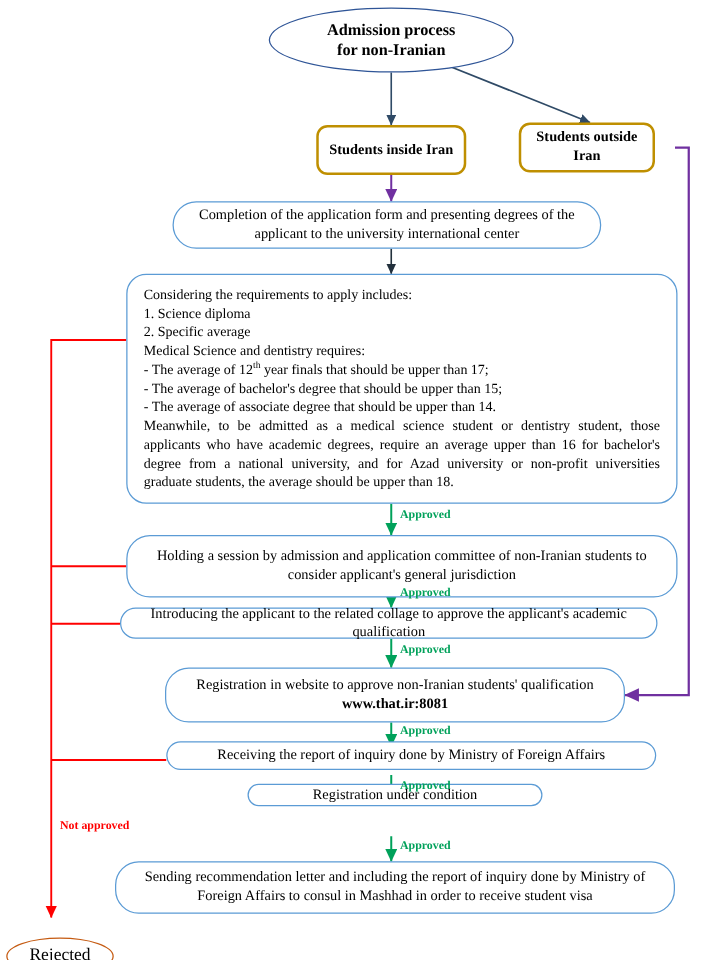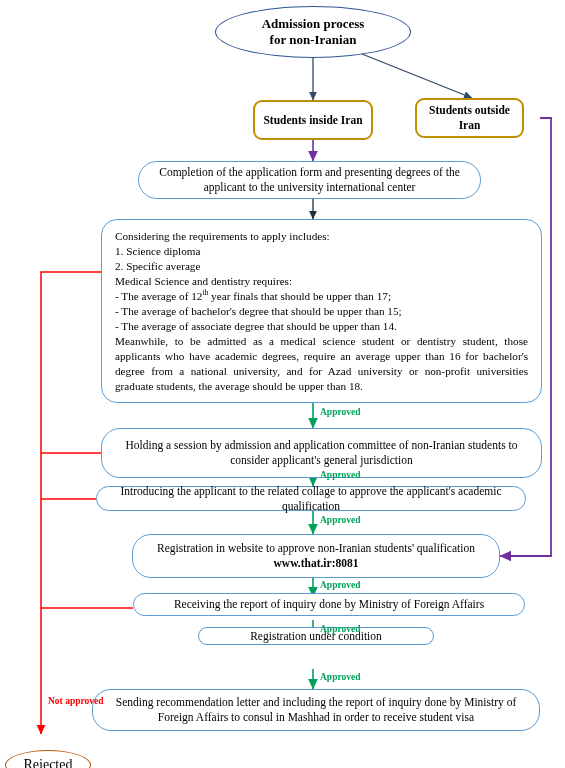--- a/index.html
+++ b/index.html
@@ -208,15 +208,15 @@
   <div class="node ellipse-rejected" style="left:5px; top:735px; width:86px; height:30px;margin-top:15px;">
     <span>Rejected</span>
   </div>
 
   <div class="label label-approved" style="left:320px; top:407px;">Approved</div>
   <div class="label label-approved" style="left:320px; top:470px;">Approved</div>
   <div class="label label-approved" style="left:320px; top:515px;">Approved</div>
   <div class="label label-approved" style="left:320px; top:580px;">Approved</div>
   <div class="label label-approved" style="left:320px; top:624px;">Approved</div>
   <div class="label label-approved" style="left:320px; top:672px;">Approved</div>
-  <div class="label label-notapproved" style="left:48px; top:656px;margin-top:40px;">Not approved</div>
+  <div class="label label-notapproved" style="left:48px; top:656px;">Not approved</div>
 
 </div>
 
 </body></html>

